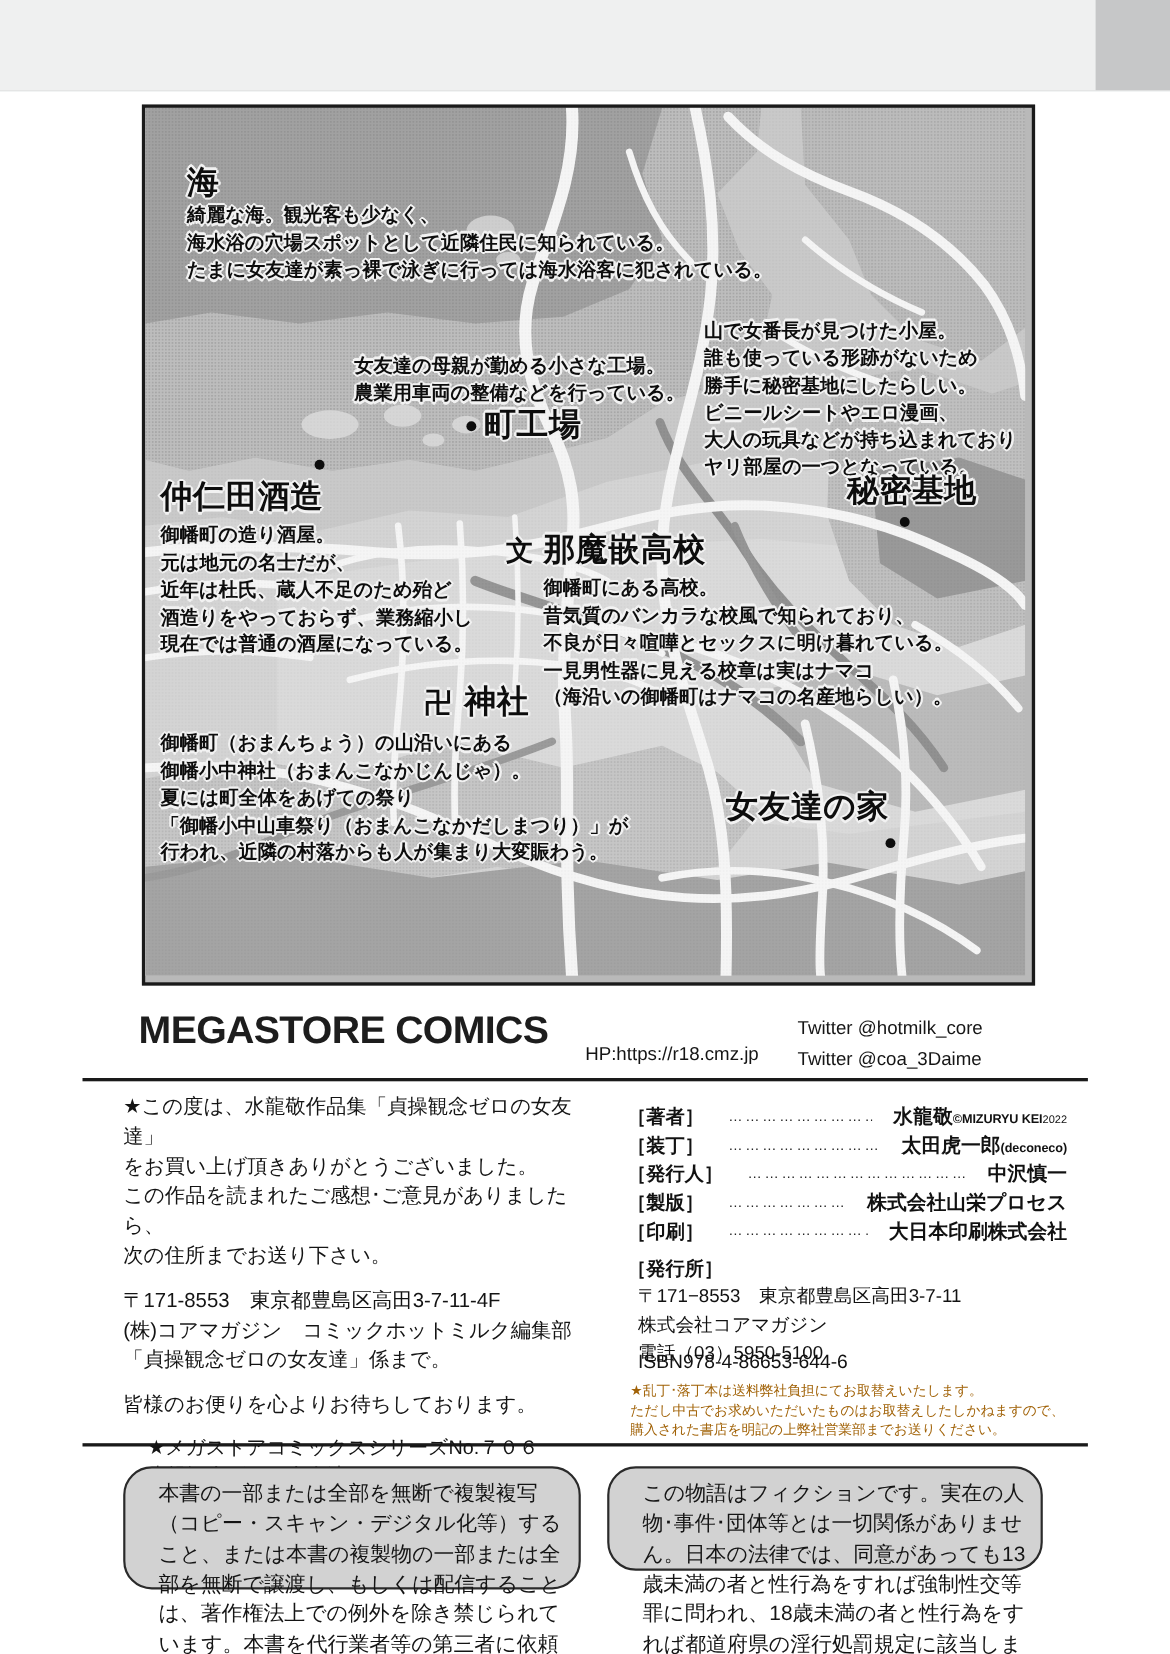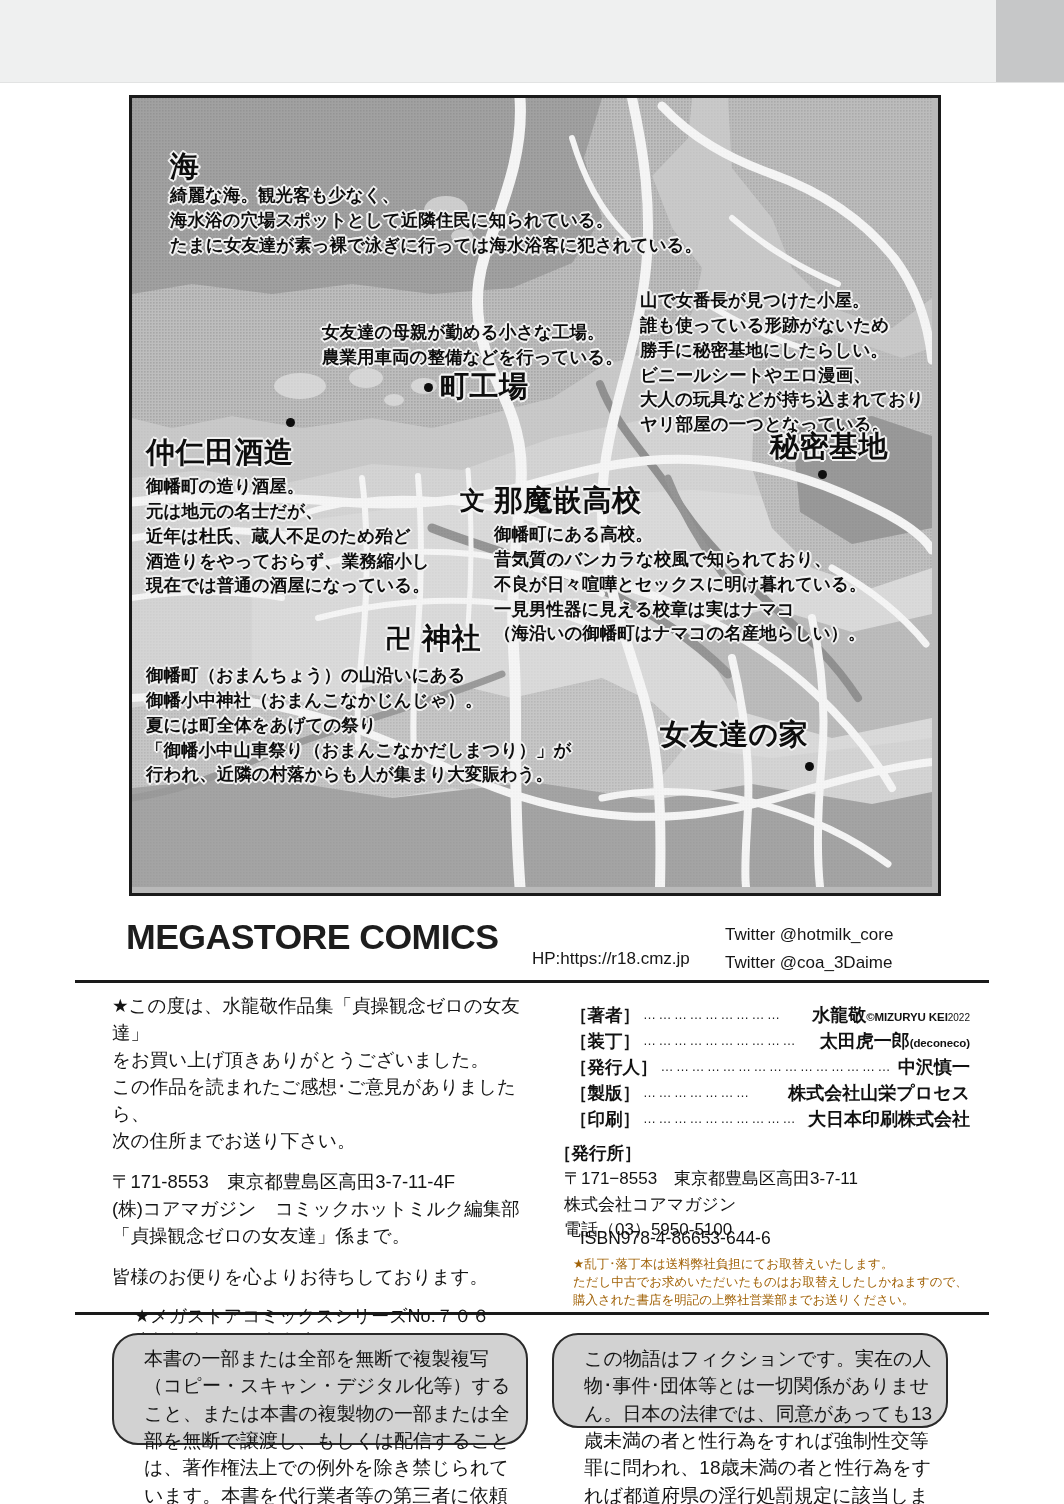--- a/index.html
+++ b/index.html
@@ -158,20 +158,21 @@
     width: 400px;
   }
   .credit-line {
     position: relative;
     display: flex;
     align-items: baseline;
     font-size: 17px;
     line-height: 1.0;
     height: 26px;
     color: #111;
+    gap: 19px;
   }
   .credit-label {
     font-weight: 700;
     white-space: nowrap;
     font-size: 17.5px;
   }
   .credit-dots {
     flex: 1 1 auto;
     overflow: hidden;
     white-space: nowrap;
@@ -191,21 +192,21 @@
     font-size: 11.5px;
     font-weight: 700;
     letter-spacing: -0.1px;
   }
   .credit-value .tinier {
     font-size: 10px;
     font-weight: 400;
   }
   #pub-block {
     position: absolute;
-    left: 554px; top: 1140px;
+    left: 570px; top: 1140px;
     font-size: 17px;
     line-height: 1.50;
     color: #111;
   }
   #pub-block .hdr { font-weight: 700; font-size: 17.5px; }
   #pub-block .ln { padding-left: 10px; white-space: pre; }
   #isbn {
     position: absolute;
     left: 580px; top: 1228px;
     font-size: 17.5px;

